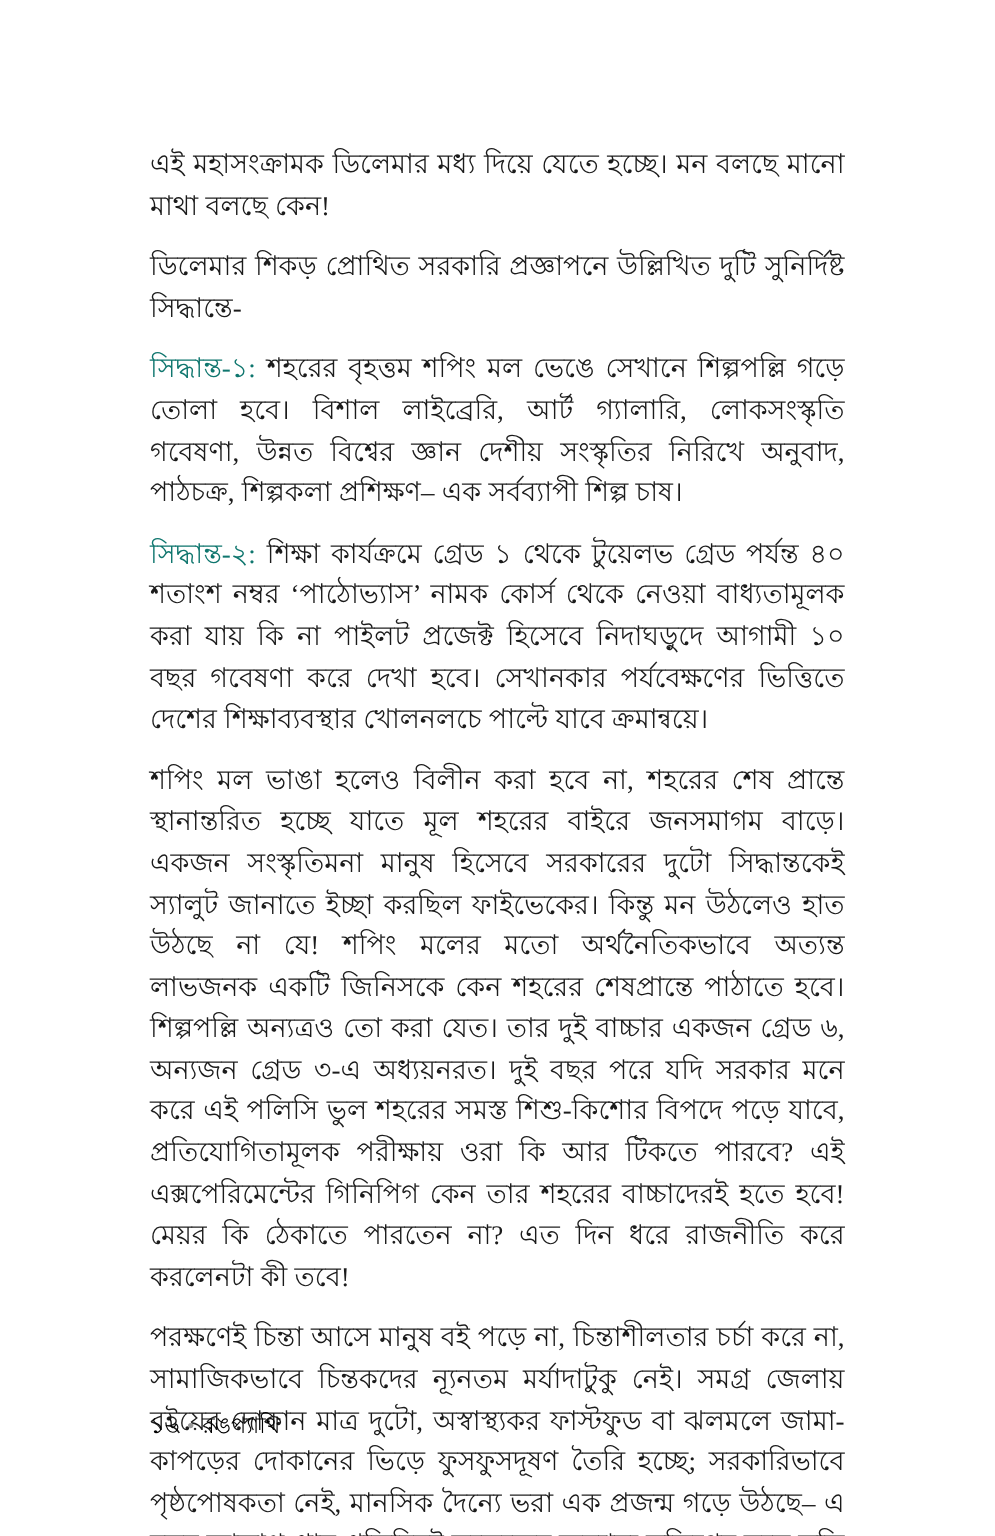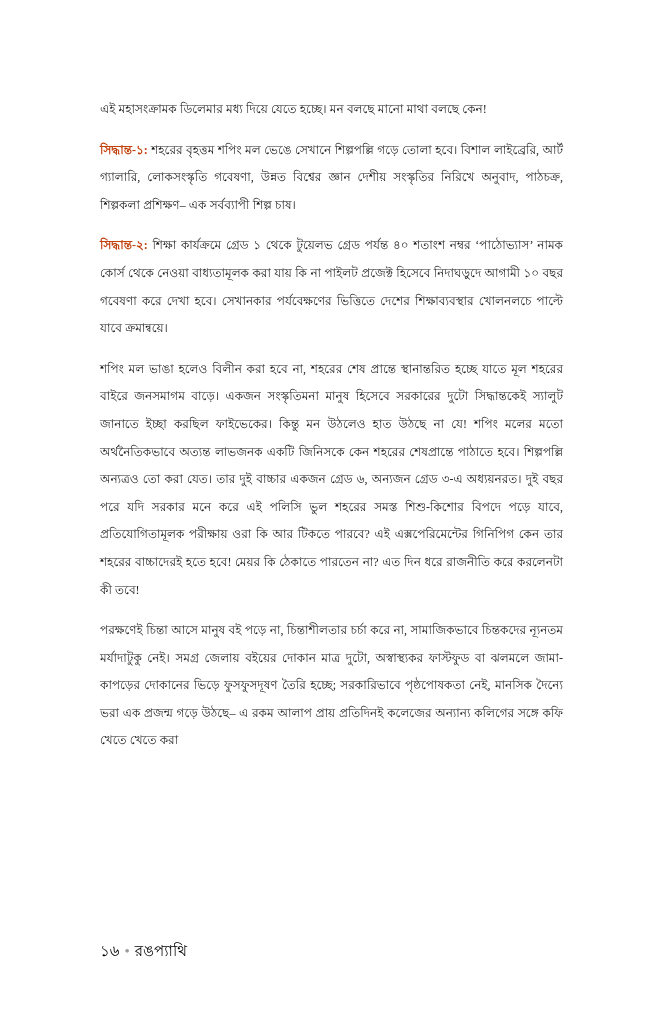--- a/index.html
+++ b/index.html
@@ -22,42 +22,42 @@
   .text-column {
     position: absolute;
     left: 100px;
     top: 96px;
     width: 463px;
   }
 
   .para {
     margin: 0 0 13px 0;
     font-family: "Liberation Serif", "DejaVu Serif", serif;
-    font-size: 12px;
+    font-size: 18px;
     line-height: 27.6px;
     color: #1b1b1b;
     text-align: justify;
     text-justify: inter-word;
     word-spacing: 0.02em;
     -webkit-font-feature-settings: "kern" 1;
     font-feature-settings: "kern" 1;
   }
 
   .para:last-of-type {
     margin-bottom: 11px;
   }
 
   
   .para.decision {
     margin-bottom: 13px;
   }
 
   .lead {
-    font-weight: bold;
-    color: #c2410c;
+    font-weight: normal;
+    color: #0f766e;
   }
 
   .footer {
     position: absolute;
     left: 100px;
     top: 941px;
     font-family: "Liberation Serif", "DejaVu Serif", serif;
     font-size: 15px;
     line-height: 20px;
     color: #8d8d8d;
@@ -79,20 +79,23 @@
 <body>
 
 <div class="page">
 
   <div class="text-column">
 
     <p class="para">
       <span>এই মহাসংক্রামক ডিলেমার মধ্য দিয়ে যেতে হচ্ছে। মন বলছে মানো মাথা বলছে কেন!</span>
     </p>
 
+    <p class="para">
+      <span>ডিলেমার শিকড় প্রোথিত সরকারি প্রজ্ঞাপনে উল্লিখিত দুটি সুনির্দিষ্ট সিদ্ধান্তে-</span>
+    </p>
 
     <p class="para decision">
       <span class="lead">সিদ্ধান্ত-১:</span><span> শহরের বৃহত্তম শপিং মল ভেঙে সেখানে শিল্পপল্লি গড়ে তোলা হবে। বিশাল লাইব্রেরি, আর্ট গ্যালারি, লোকসংস্কৃতি গবেষণা, উন্নত বিশ্বের জ্ঞান দেশীয় সংস্কৃতির নিরিখে অনুবাদ, পাঠচক্র, শিল্পকলা প্রশিক্ষণ– এক সর্বব্যাপী শিল্প চাষ।</span>
     </p>
 
     <p class="para decision">
       <span class="lead">সিদ্ধান্ত-২:</span><span> শিক্ষা কার্যক্রমে গ্রেড ১ থেকে টুয়েলভ গ্রেড পর্যন্ত ৪০ শতাংশ নম্বর ‘পাঠোভ্যাস’ নামক কোর্স থেকে নেওয়া বাধ্যতামূলক করা যায় কি না পাইলট প্রজেক্ট হিসেবে নিদাঘড়ুদে আগামী ১০ বছর গবেষণা করে দেখা হবে। সেখানকার পর্যবেক্ষণের ভিত্তিতে দেশের শিক্ষাব্যবস্থার খোলনলচে পাল্টে যাবে ক্রমান্বয়ে।</span>
     </p>
 
     <p class="para">

